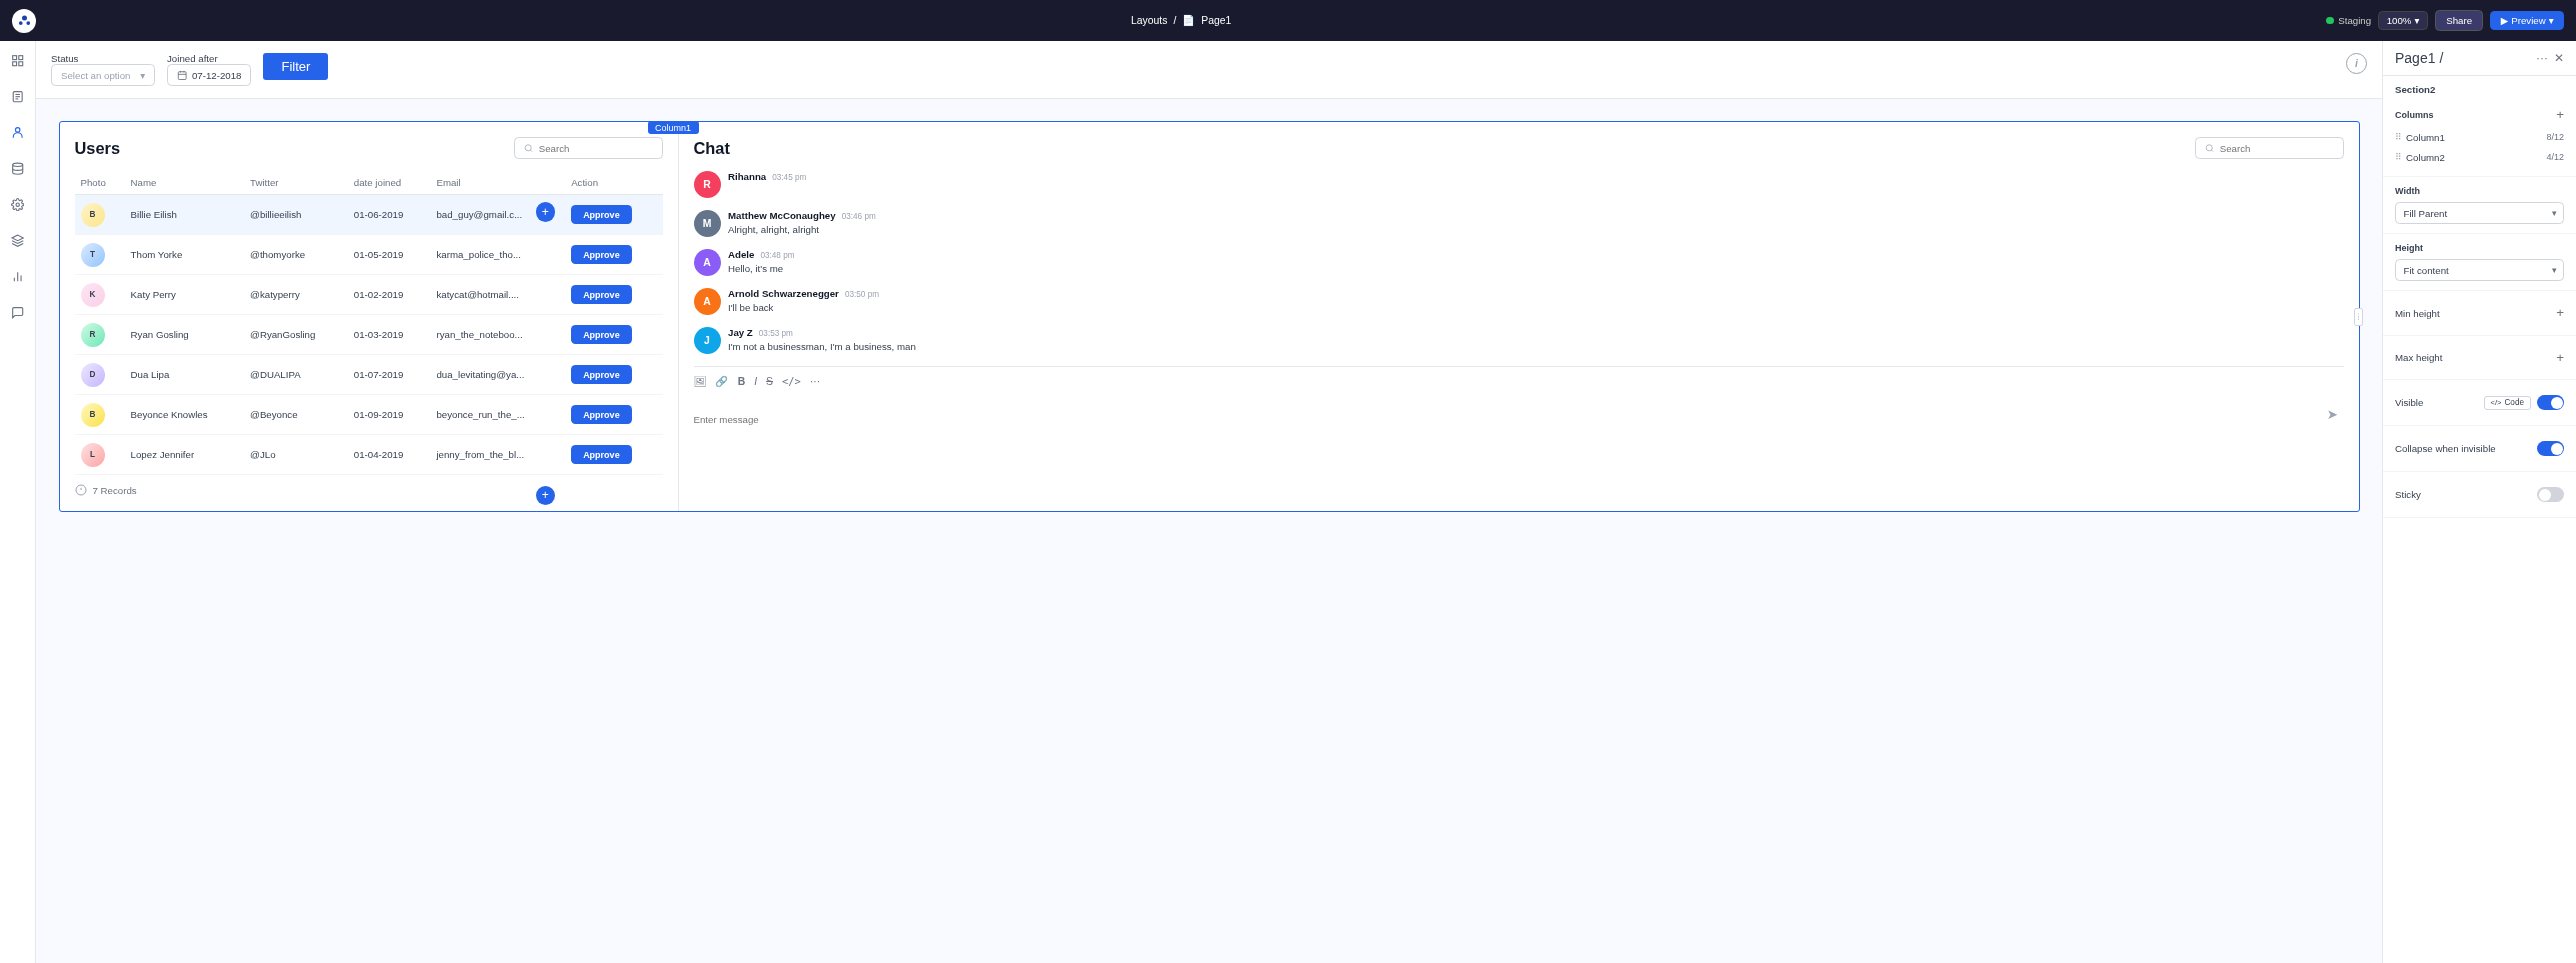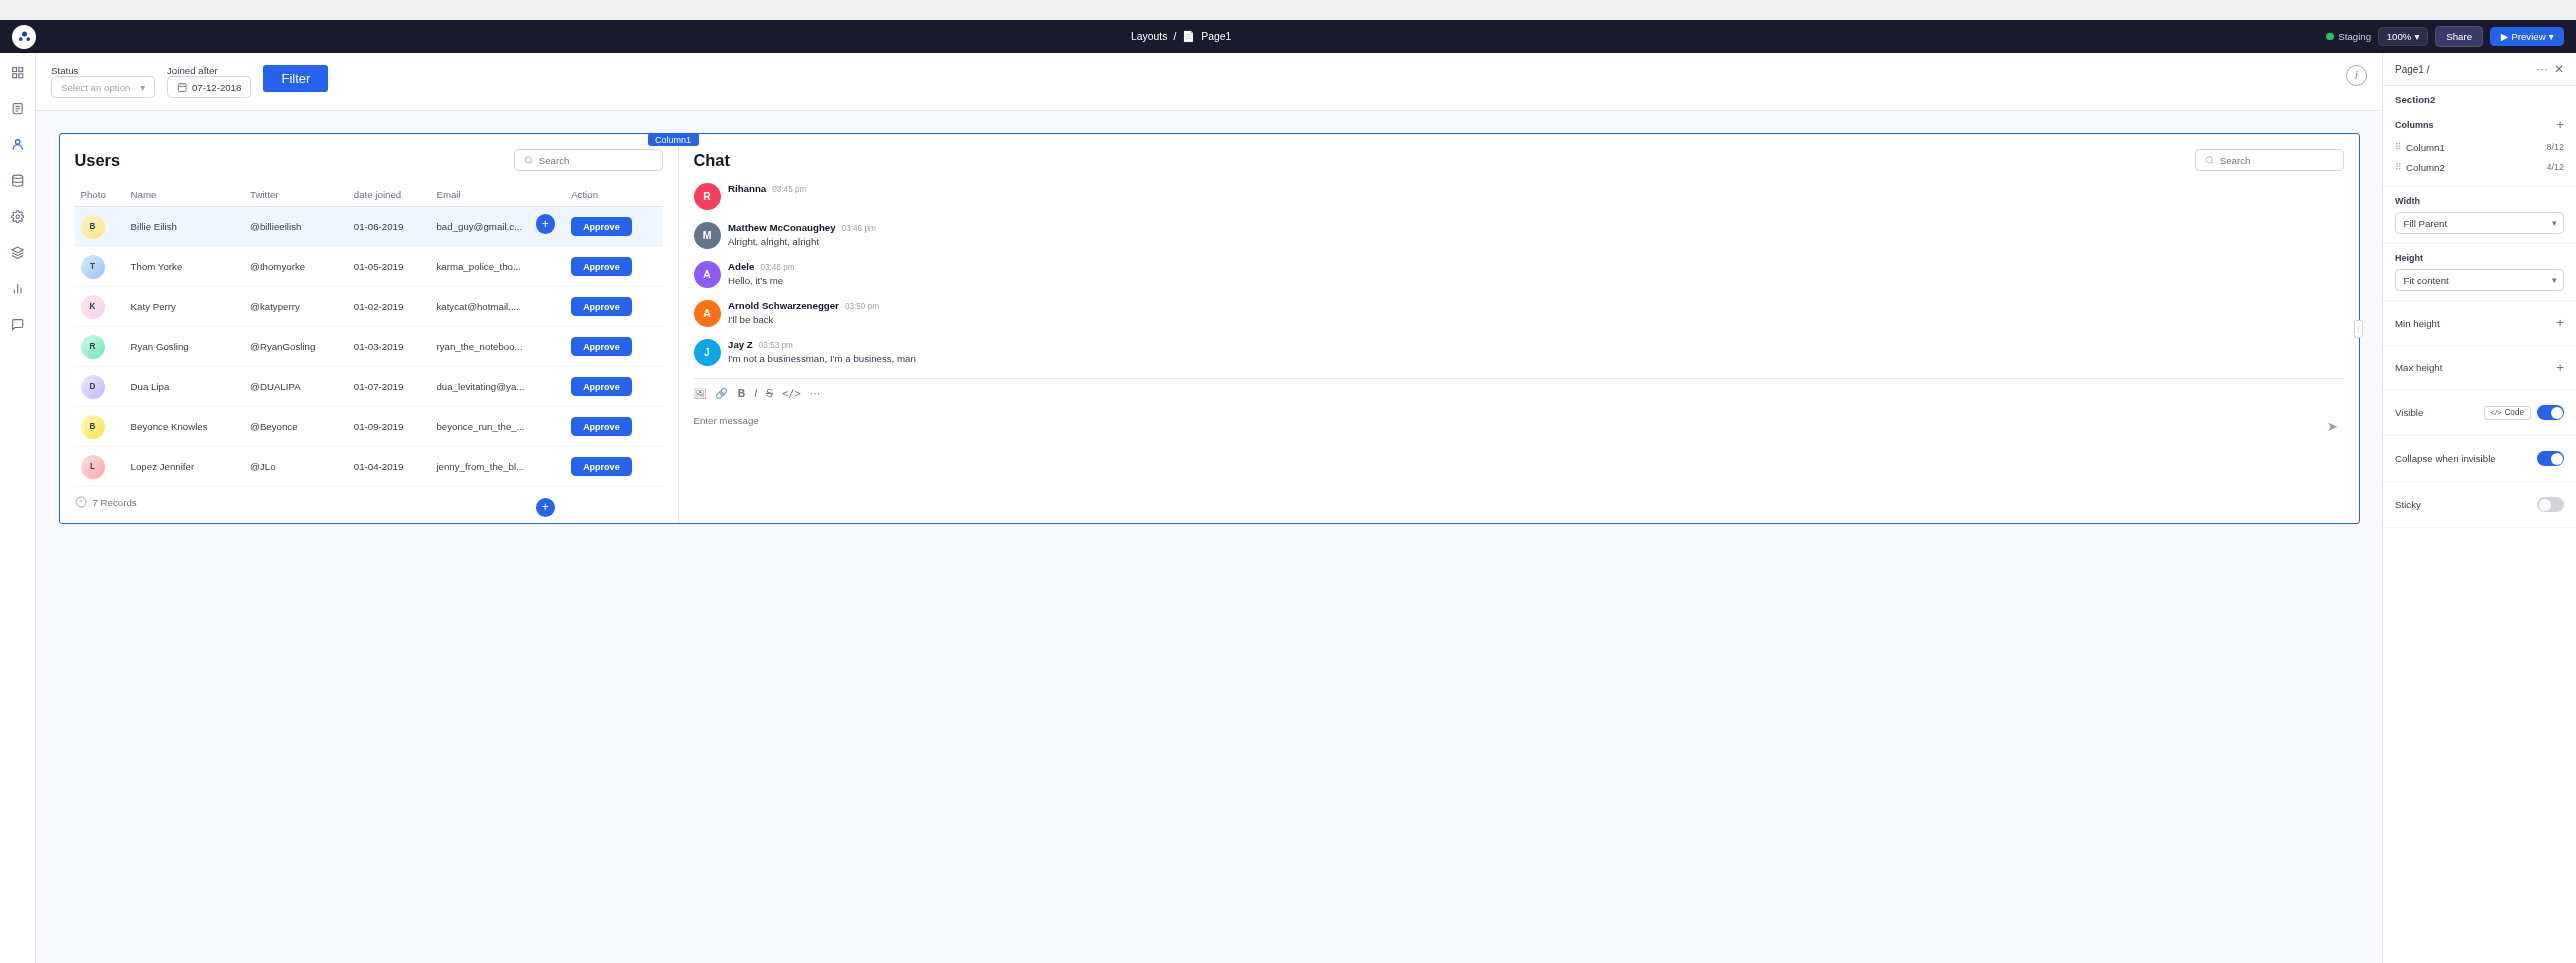--- a/index.html
+++ b/index.html
@@ -1,21 +1,21 @@
 <!DOCTYPE html>
 <html style="font-size:12px"><head>
   <meta charset="utf-8">
   <style>
     * { box-sizing: border-box; margin: 0; padding: 0; }
     body { font-family: -apple-system, BlinkMacSystemFont, 'Segoe UI', sans-serif; background: #f0f0f0; overflow: hidden; }
 
     
     .navbar {
       display: flex; align-items: center; justify-content: space-between;
-      background: #1a1a2e; height: 33px; padding: 0 12px; position: relative; margin-top: 20px;
+      background: #1a1a2e; height: 41px; padding: 0 12px; position: relative;
     }
     .navbar-logo { width: 24px; height: 24px; background: #fff; border-radius: 50%; display: flex; align-items: center; justify-content: center; }
     .navbar-logo svg { width: 15px; height: 15px; }
     .navbar-center { display: flex; align-items: center; gap: 6px; color: #ccc; font-size: 10.4px; }
     .navbar-center span { color: #fff; font-size: 10.4px; }
     .navbar-right { display: flex; align-items: center; gap: 7px; }
     .staging-badge { display: flex; align-items: center; gap: 4.5px; color: #ccc; font-size: 9.7px; }
     .green-dot { width: 7.5px; height: 7.5px; background: #22c55e; border-radius: 50%; }
     .zoom-btn { background: #2d2d4e; color: #fff; border: 0.7px solid #444; border-radius: 4.5px; padding: 3px 7.5px; font-size: 9.7px; cursor: pointer; display: flex; align-items: center; gap: 3px; }
     .share-btn { background: #3b3b6b; color: #fff; border: 0.7px solid #555; border-radius: 4.5px; padding: 3.7px 10.4px; font-size: 9.7px; cursor: pointer; }
@@ -88,31 +88,31 @@
     .chat-avatar { width: 27px; height: 27px; border-radius: 50%; flex-shrink: 0; overflow: hidden; }
     .chat-msg-content { flex: 1; }
     .chat-msg-header { display: flex; align-items: baseline; gap: 6px; margin-bottom: 1.5px; }
     .chat-msg-name { font-size: 9.7px; font-weight: 600; color: #111827; }
     .chat-msg-time { font-size: 8.2px; color: #9ca3af; }
     .chat-msg-text { font-size: 9.7px; color: #374151; line-height: 1.4; }
 
     
     .chat-toolbar { display: flex; align-items: center; gap: 9px; padding: 7.5px 0; border-top: 0.7px solid #e5e7eb; }
     .chat-tool-icon { color: #6b7280; cursor: pointer; font-size: 10.4px; }
-    .chat-input-area { display: flex; align-items: flex-start; justify-content: space-between; padding: 7.5px 0 0; }
+    .chat-input-area { display: flex; align-items: flex-end; justify-content: space-between; padding: 7.5px 0 0; }
     .chat-input { border: none; outline: none; font-size: 9.7px; color: #9ca3af; flex: 1; }
     .send-btn { width: 22.4px; height: 22.4px; background: transparent; border: none; cursor: pointer; color: #9ca3af; font-size: 13.4px; }
 
     
     .resize-handle { position: absolute; right: -4.5px; top: 50%; transform: translateY(-50%); width: 9px; height: 18px; background: #fff; border: 0.7px solid #d1d5db; border-radius: 2.2px; display: flex; align-items: center; justify-content: center; cursor: ew-resize; color: #9ca3af; font-size: 7.5px; z-index: 20; }
 
     
     .right-panel { width: 194px; background: #fff; border-left: 0.7px solid #e5e7eb; padding: 0; overflow-y: auto; flex-shrink: 0; }
     .rp-header { display: flex; align-items: center; justify-content: space-between; padding: 9px 12px; border-bottom: 0.7px solid #e5e7eb; }
-    .rp-breadcrumb { font-size: 10px; color: #6b7280; }
+    .rp-breadcrumb { font-size: 14px; color: #6b7280; }
     .rp-breadcrumb span { color: #374151; }
     .rp-header-actions { display: flex; gap: 6px; }
     .rp-icon-btn { background: none; border: none; cursor: pointer; color: #6b7280; font-size: 12px; }
 
     .rp-section-name { font-size: 9.7px; font-weight: 600; color: #374151; padding: 7.5px 12px 4.5px; }
 
     .rp-section { padding: 9px 12px; border-bottom: 0.7px solid #f3f4f6; }
     .rp-section-header { display: flex; align-items: center; justify-content: space-between; margin-bottom: 6px; }
     .rp-section-title { font-size: 9px; font-weight: 600; color: #374151; }
     .rp-add-btn { background: none; border: none; cursor: pointer; color: #6b7280; font-size: 13.4px; line-height: 1; }

